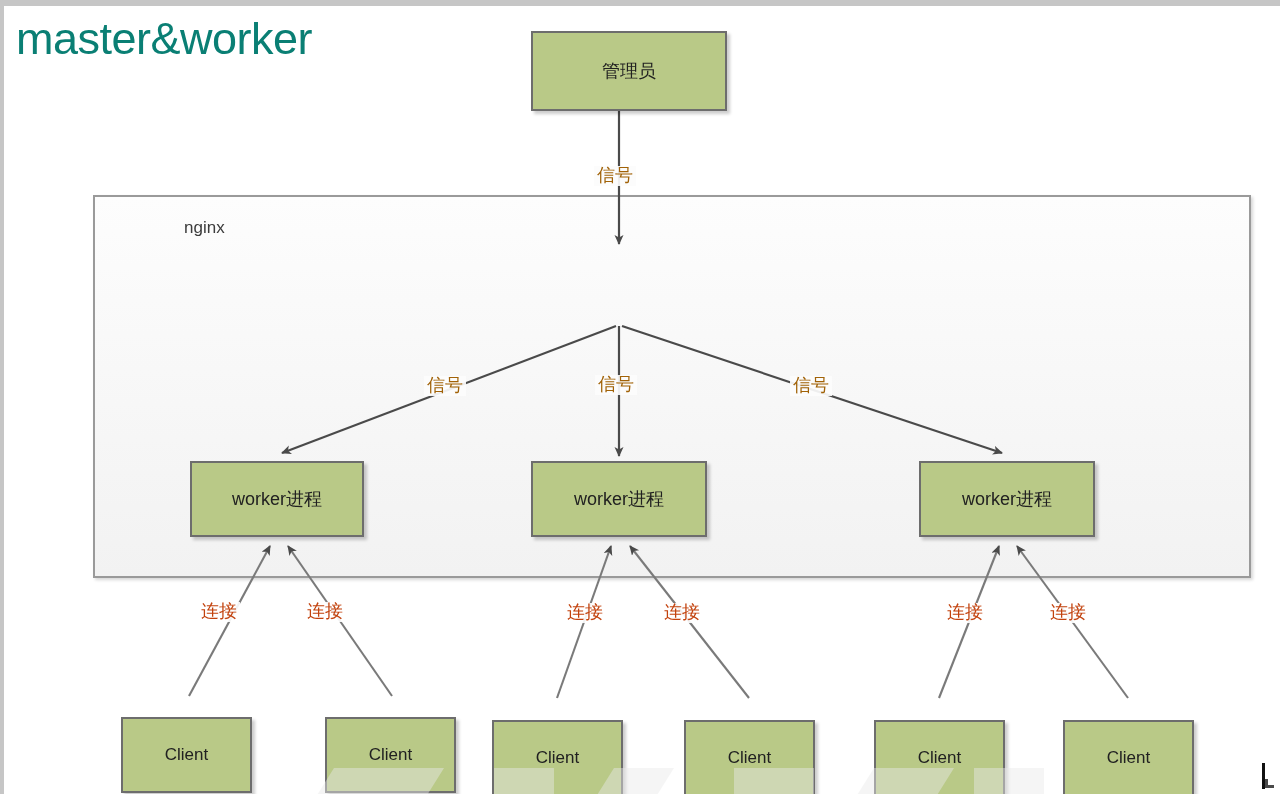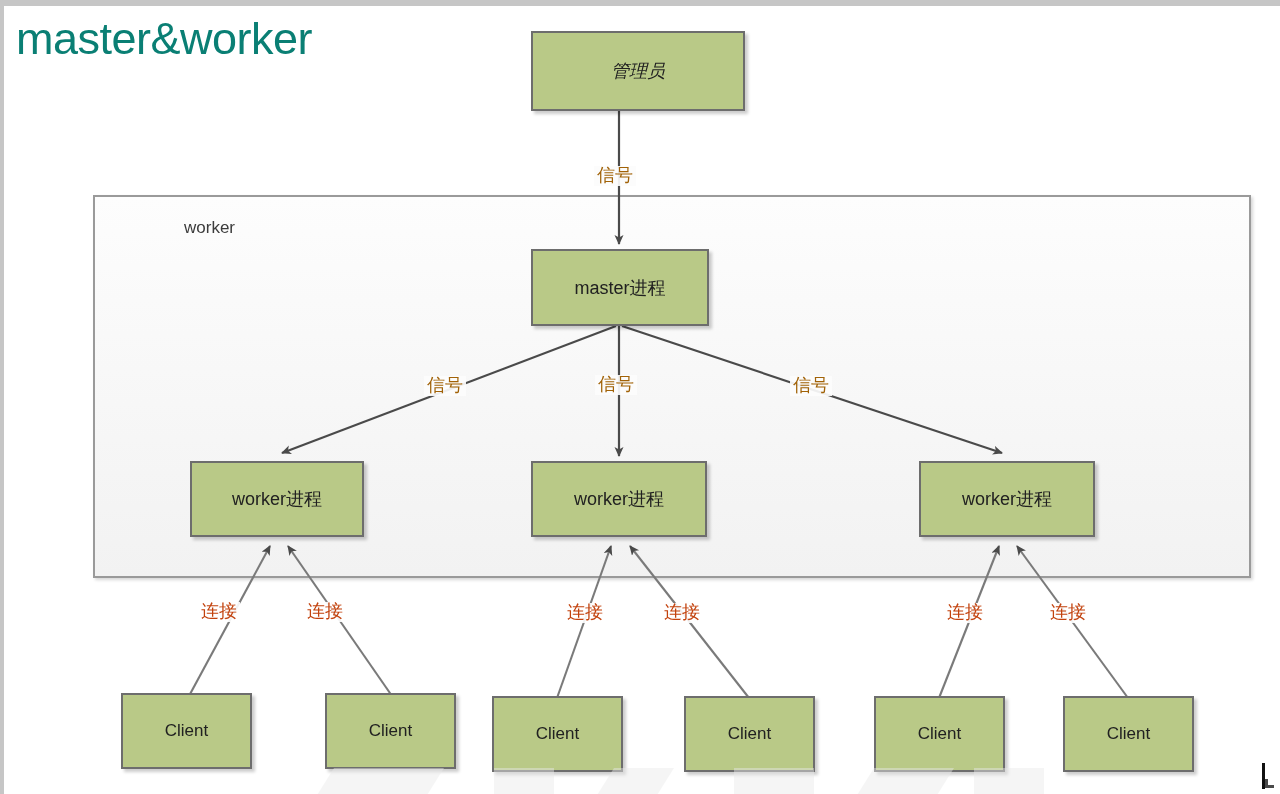--- a/index.html
+++ b/index.html
@@ -71,21 +71,21 @@
     border: 2px solid #6d6d6d;
     box-sizing: border-box;
     box-shadow: 3px 3px 3px rgba(0,0,0,0.20);
     display: flex;
     align-items: center;
     justify-content: center;
     color: #212121;
     font-size: 18px;
     white-space: nowrap;
   }
-  .node.small { font-size: 17px; }
+  .node.small { font-size: 17px; margin-top: 24px; }
 
   
   .edge-label {
     position: absolute;
     font-size: 18px;
     color: #a16207;
     background: rgba(252,252,252,0.92);
     padding: 0 3px;
     white-space: nowrap;
     line-height: 1.1;
@@ -124,21 +124,21 @@
   }
 </style>
 </head>
 <body>
 
 <div id="canvas">
 
   <div id="title">master&amp;worker</div>
 
   <div id="nginx-container"></div>
-  <div id="nginx-label">worker</div>
+  <div id="nginx-label">nginx</div>
 
   <svg id="wires" viewBox="0 0 1280 794" xmlns="http://www.w3.org/2000/svg">
     <defs>
       <marker id="ah-dark" markerWidth="11" markerHeight="11" refX="9" refY="4.5" orient="auto" markerUnits="userSpaceOnUse">
         <path d="M0,0 L10,4.5 L0,9 L2.6,4.5 Z" fill="#4a4a4a"></path>
       </marker>
       <marker id="ah-gray" markerWidth="11" markerHeight="11" refX="9" refY="4.5" orient="auto" markerUnits="userSpaceOnUse">
         <path d="M0,0 L10,4.5 L0,9 L2.6,4.5 Z" fill="#7a7a7a"></path>
       </marker>
     </defs>
@@ -154,27 +154,24 @@
     <line x1="185" y1="690" x2="266" y2="540" stroke="#7a7a7a" stroke-width="2.1" marker-end="url(#ah-dark)"></line>
     <line x1="388" y1="690" x2="284" y2="540" stroke="#7a7a7a" stroke-width="2.1" marker-end="url(#ah-dark)"></line>
 
     <line x1="553" y1="692" x2="607" y2="540" stroke="#7a7a7a" stroke-width="2.1" marker-end="url(#ah-dark)"></line>
     <line x1="745" y1="692" x2="626" y2="540" stroke="#7a7a7a" stroke-width="2.1" marker-end="url(#ah-dark)"></line>
 
     <line x1="935" y1="692" x2="995" y2="540" stroke="#7a7a7a" stroke-width="2.1" marker-end="url(#ah-dark)"></line>
     <line x1="1124" y1="692" x2="1013" y2="540" stroke="#7a7a7a" stroke-width="2.1" marker-end="url(#ah-dark)"></line>
   </svg>
 
-  <div class="node" style="left:527px; top:25px; width:214px; height:80px;font-style:italic;">
+  <div class="node" style="left:527px; top:25px; width:196px; height:80px;">
     <span>管理员</span>
   </div>
 
-  <div class="node" style="left:527px; top:243px; width:178px; height:77px;">
-    <span>master进程</span>
-  </div>
 
   <div class="node" style="left:186px; top:455px; width:174px; height:76px;">
     <span>worker进程</span>
   </div>
   <div class="node" style="left:527px; top:455px; width:176px; height:76px;">
     <span>worker进程</span>
   </div>
   <div class="node" style="left:915px; top:455px; width:176px; height:76px;">
     <span>worker进程</span>
   </div>

